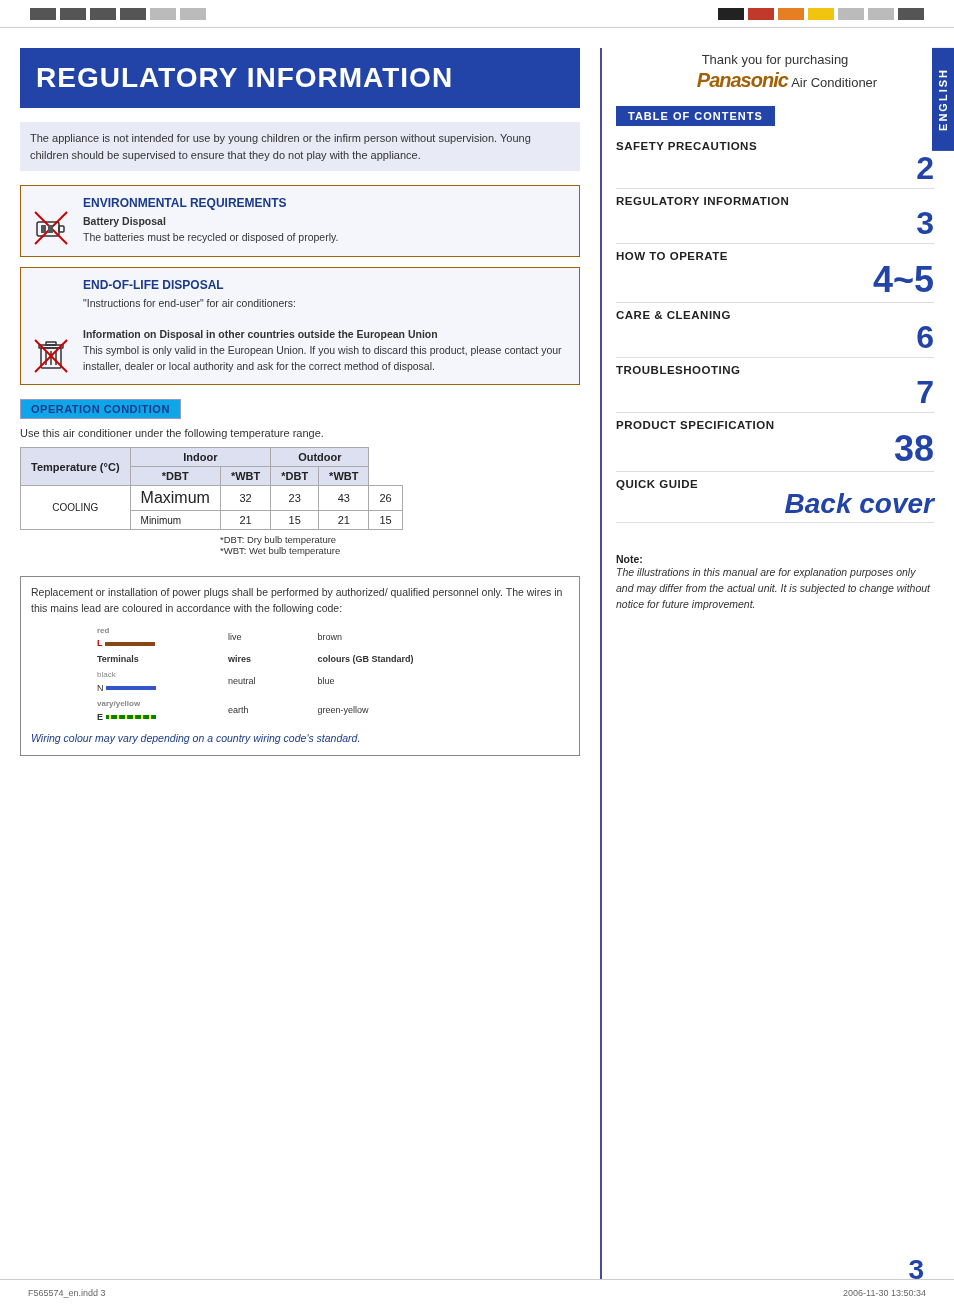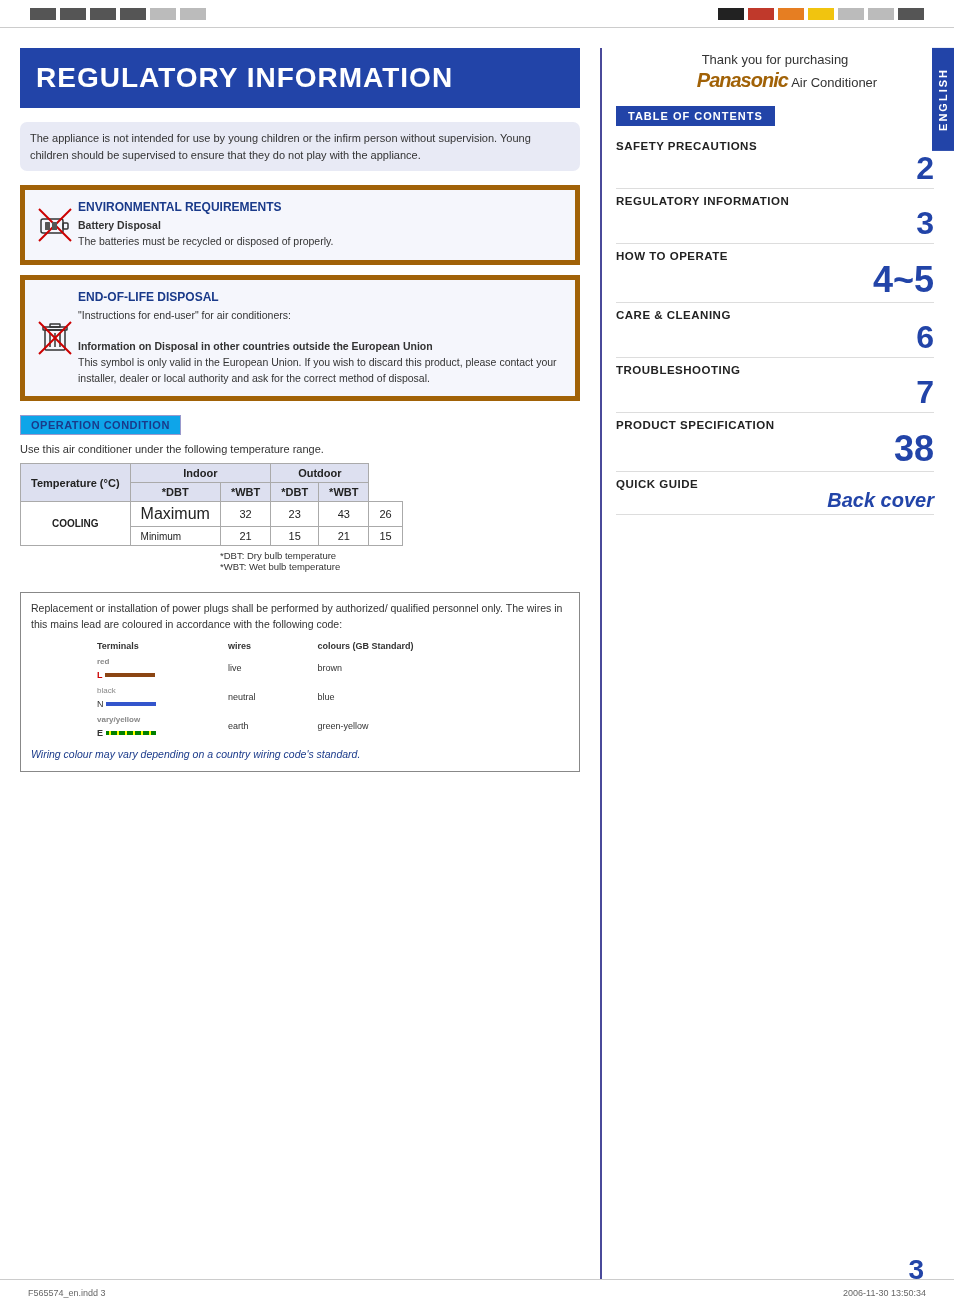--- a/index.html
+++ b/index.html
@@ -77,32 +77,31 @@
     }
 
     
     .warning-text {
       background: #e8eaf5;
       padding: 8px 10px;
       font-size: 11px;
       color: #333;
       margin-bottom: 14px;
       line-height: 1.5;
-      border-radius: 7px;
     }
 
     
     .section-card {
-      border: 5px solid #a16207;
+      border: 1px solid #a16207;
       background: #f5f6fc;
       margin-bottom: 10px;
       display: flex;
-      align-items: center;
+      align-items: flex-end;
       padding: 10px;
-      gap: 3px;
+      gap: 12px;
     }
     .section-icon {
       flex: 0 0 40px;
       display: flex;
       align-items: center;
       justify-content: center;
     }
     .section-body {}
     .section-title {
       color: #1a3a8a;
@@ -258,21 +257,21 @@
       color: #2244a8;
       text-align: right;
       line-height: 1;
       display: block;
     }
     .toc-item-number.large {
       font-size: 36px;
     }
     .toc-item-number.italic-cover {
       font-style: italic;
-      font-size: 20px;
+      font-size: 28px;
     }
 
     
     .footer-area {
       display: flex;
       justify-content: space-between;
       padding: 8px 28px;
       border-top: 1px solid #ccc;
       align-items: flex-end;
     }
@@ -412,21 +411,21 @@
             </tr>
             <tr>
               <th>*DBT</th>
               <th>*WBT</th>
               <th>*DBT</th>
               <th>*WBT</th>
             </tr>
           </thead>
           <tbody>
             <tr>
-              <td rowspan="2" style="font-weight:700;font-size:10px;margin-top:44px;">COOLING</td>
+              <td rowspan="2" style="font-weight:400;font-size:10px;margin-top:44px;">COOLING</td>
               <td style="font-size:16px;text-align:left;">Maximum</td>
               <td>32</td>
               <td>23</td>
               <td>43</td>
               <td>26</td>
             </tr>
             <tr>
               <td style="font-size:10px;text-align:left;">Minimum</td>
               <td>21</td>
               <td>15</td>
@@ -440,37 +439,37 @@
           <div>*WBT: Wet bulb temperature</div>
         </div>
       </div>
 
       <div class="bottom-note-box">
         <div style="margin-bottom:6px;">Replacement or installation of power plugs shall be performed by authorized/ qualified personnel only. The wires in this mains lead are coloured in accordance with the following code:</div>
 
         <table class="wire-table">
           <tbody>
               <tr>
-            <td style="font-weight:700;font-size:9px;">Terminals</td>
-            <td style="font-size:9px;width:60px;"></td>
-            <td style="font-weight:700;font-size:9px;">wires</td>
-            <td style="font-size:9px;width:50px;"></td>
-            <td style="font-weight:700;font-size:9px;">colours (GB Standard)</td>
-          </tr>
-          <tr>
             <td style="font-size:9px;color:#c00;font-weight:700;">
               <span style="color:#888;font-size:8px;">red</span><br>L
               <svg width="50" height="8" style="vertical-align:middle;">
                 <rect x="0" y="2" width="50" height="4" fill="#8B4513"></rect>
               </svg>
             </td>
             <td></td>
             <td style="font-size:9px;">live</td>
             <td></td>
             <td style="font-size:9px;">brown</td>
+          </tr>
+          <tr>
+            <td style="font-weight:700;font-size:9px;">Terminals</td>
+            <td style="font-size:9px;width:60px;"></td>
+            <td style="font-weight:700;font-size:9px;">wires</td>
+            <td style="font-size:9px;width:50px;"></td>
+            <td style="font-weight:700;font-size:9px;">colours (GB Standard)</td>
           </tr>
           <tr>
             <td style="font-size:9px;font-weight:400;">
               <span style="color:#888;font-size:8px;">black</span><br>N
               <svg width="50" height="8" style="vertical-align:middle;">
                 <rect x="0" y="2" width="50" height="4" fill="#3355cc"></rect>
               </svg>
             </td>
             <td></td>
             <td style="font-size:9px;">neutral</td>
@@ -550,20 +549,24 @@
         <div class="toc-item-title">PRODUCT SPECIFICATION</div>
         <span class="toc-item-number large">38</span>
       </div>
 
       <div class="toc-item">
         <div class="toc-item-title">QUICK GUIDE</div>
         <span class="toc-item-number italic-cover">Back cover</span>
       </div>
 
       
+      <div class="note-right" style="margin-top:30px;">
+        <div><strong>Note:</strong></div>
+        <div class="note-right-italic">The illustrations in this manual are for explanation purposes only and may differ from the actual unit. It is subjected to change without notice for future improvement.</div>
+      </div>
 
     </div>
 
   </div>
 
   <div class="footer-area">
     <div class="footer-left">F565574_en.indd   3</div>
     <div class="footer-right">2006-11-30   13:50:34</div>
   </div>
 

